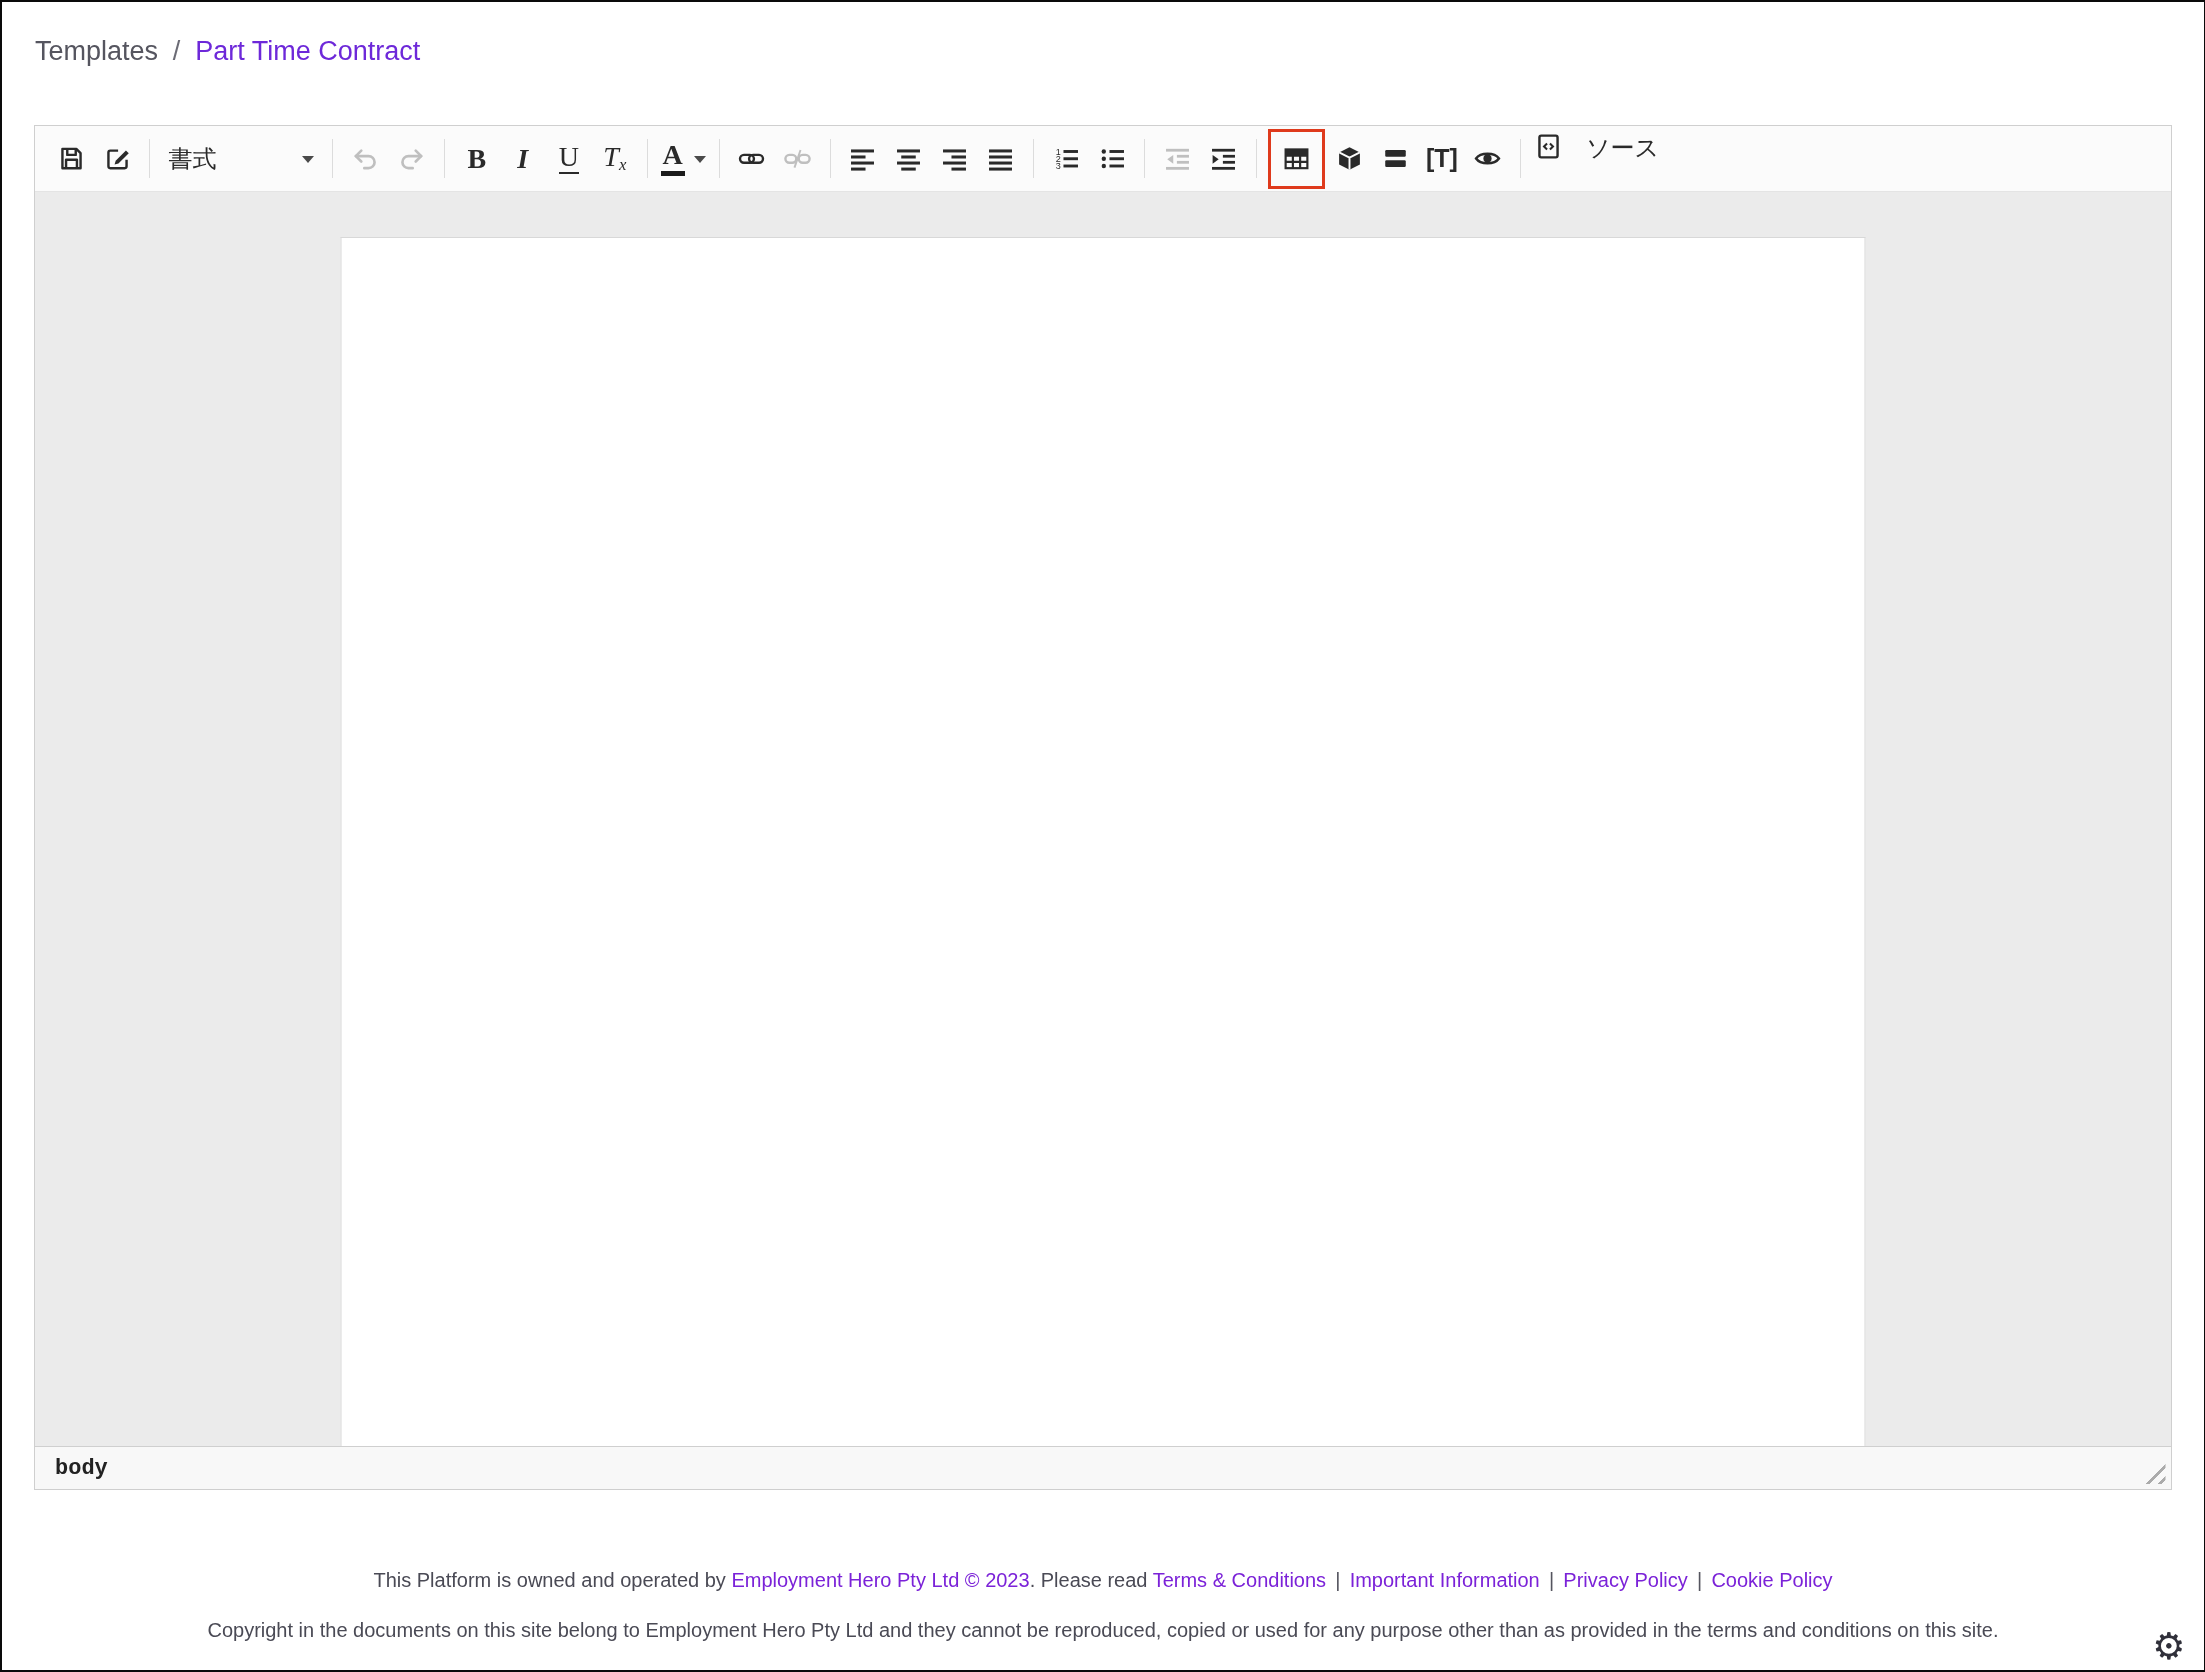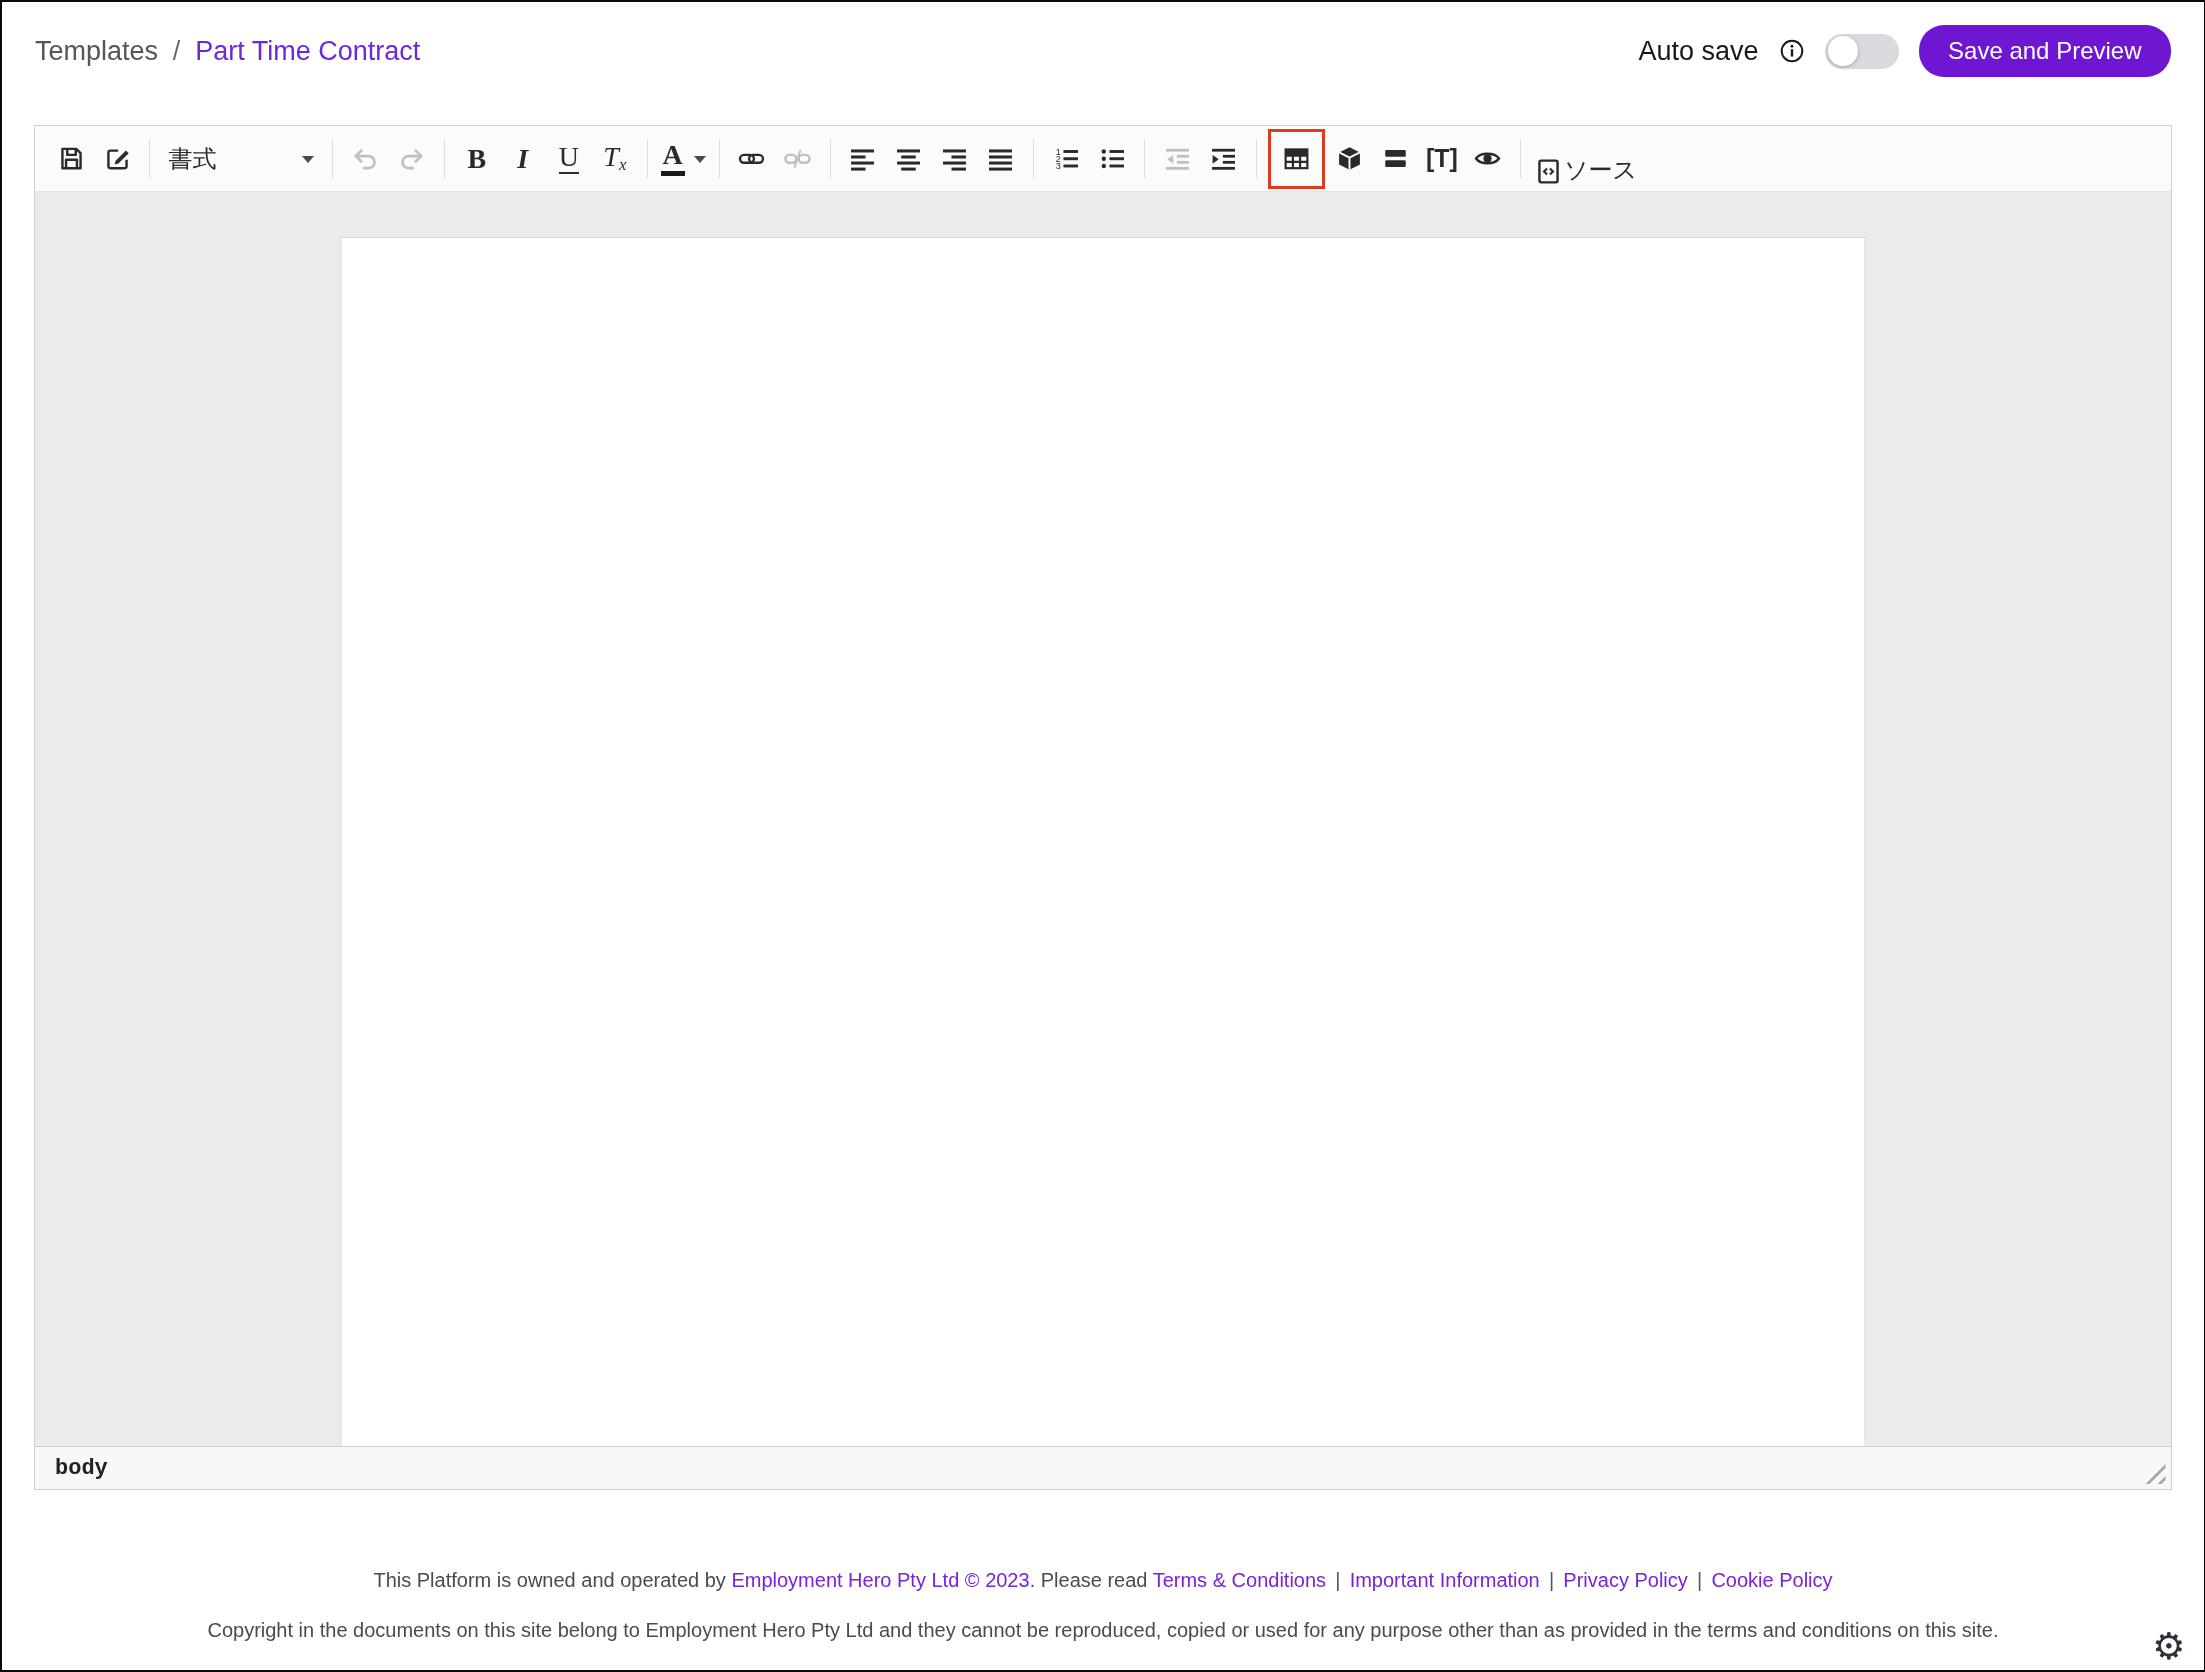--- a/index.html
+++ b/index.html
@@ -47,21 +47,21 @@
   .g-removefmt { font-style:italic; }
   .g-removefmt .sub-x { font-size:16.6px; vertical-align:-3.7px; }
   .g-color { font-weight:700; border-bottom:5.5px solid #1b1b1b; line-height:1; padding:0 1.8px 1.8px; }
   .caret { width:0; height:0; border:6.5px solid transparent; border-top:7.4px solid #4a4a4a;
     margin-left:9.2px; margin-top:7.4px; }
   .format-dd { width:164px; height:54px; display:flex; align-items:center; justify-content:space-between;
     padding:0 9.2px; font-size:24px; color:#2a2a2a; cursor:pointer; }
   .token-glyph { font-size:25px; font-weight:700; font-family:"Liberation Sans", sans-serif; }
   .highlight-box { border:3.7px solid #df3a1c; display:flex; align-items:center; justify-content:center;
     padding:0 2.8px; margin:0 1.8px; }
-  .source-btn { display:flex; align-items:flex-end; gap:1px; }
+  .source-btn { display:flex; align-items:flex-start; gap:23px; }
   .source-label { font-size:24px; }
 
   .content { flex:1 1 auto; background:#ebebeb; position:relative; overflow:hidden; }
   .page { position:absolute; top:45px; left:50%; transform:translateX(-50%);
     width:1525px; height:calc(100% - 45px); background:#fff;
     border:0.9px solid #d8d8d8; border-bottom:none; cursor:text; }
 
   .statusbar { flex:0 0 43px; background:#f8f8f8; border-top:0.9px solid #cfcfcf;
     display:flex; align-items:center; padding:0 20px; position:relative;font-family:Liberation Mono, monospace; }
   .elem-path { font-size:22px; font-weight:700; color:#222; cursor:pointer; }
@@ -82,34 +82,20 @@
 </style>
 </head>
 <body>
 
 <div class="header">
   <div class="breadcrumb">
     <span class="bc-root">Templates</span>
     <span class="bc-sep">/</span>
     <span class="bc-current">Part Time Contract</span>
   </div>
-  <div class="header-right">
-    <span class="autosave-label">Auto save</span>
-    <span class="info-icon">
-      <svg viewBox="0 0 24 24" width="26" height="26">
-        <circle cx="12" cy="12" r="9.5" fill="none" stroke="currentColor" stroke-width="1.8"></circle>
-        <circle cx="12" cy="7.6" r="1.3" fill="currentColor"></circle>
-        <rect x="10.9" y="10.2" width="2.2" height="7" rx="1.1" fill="currentColor"></rect>
-      </svg>
-    </span>
-    <div class="toggle">
-      <div class="toggle-knob"></div>
-    </div>
-    <button class="save-btn">Save and Preview</button>
-  </div>
 </div>
 
 <div class="editor">
 
   <div class="toolbar">
 
     <div class="tb-btn">
       <span>
         <svg viewBox="0 0 24 24" width="29" height="29" fill="none" stroke="currentColor" stroke-width="2" stroke-linejoin="round">
           <path d="M4.5 4H16l3.5 3.5V20H4.5z"></path>

